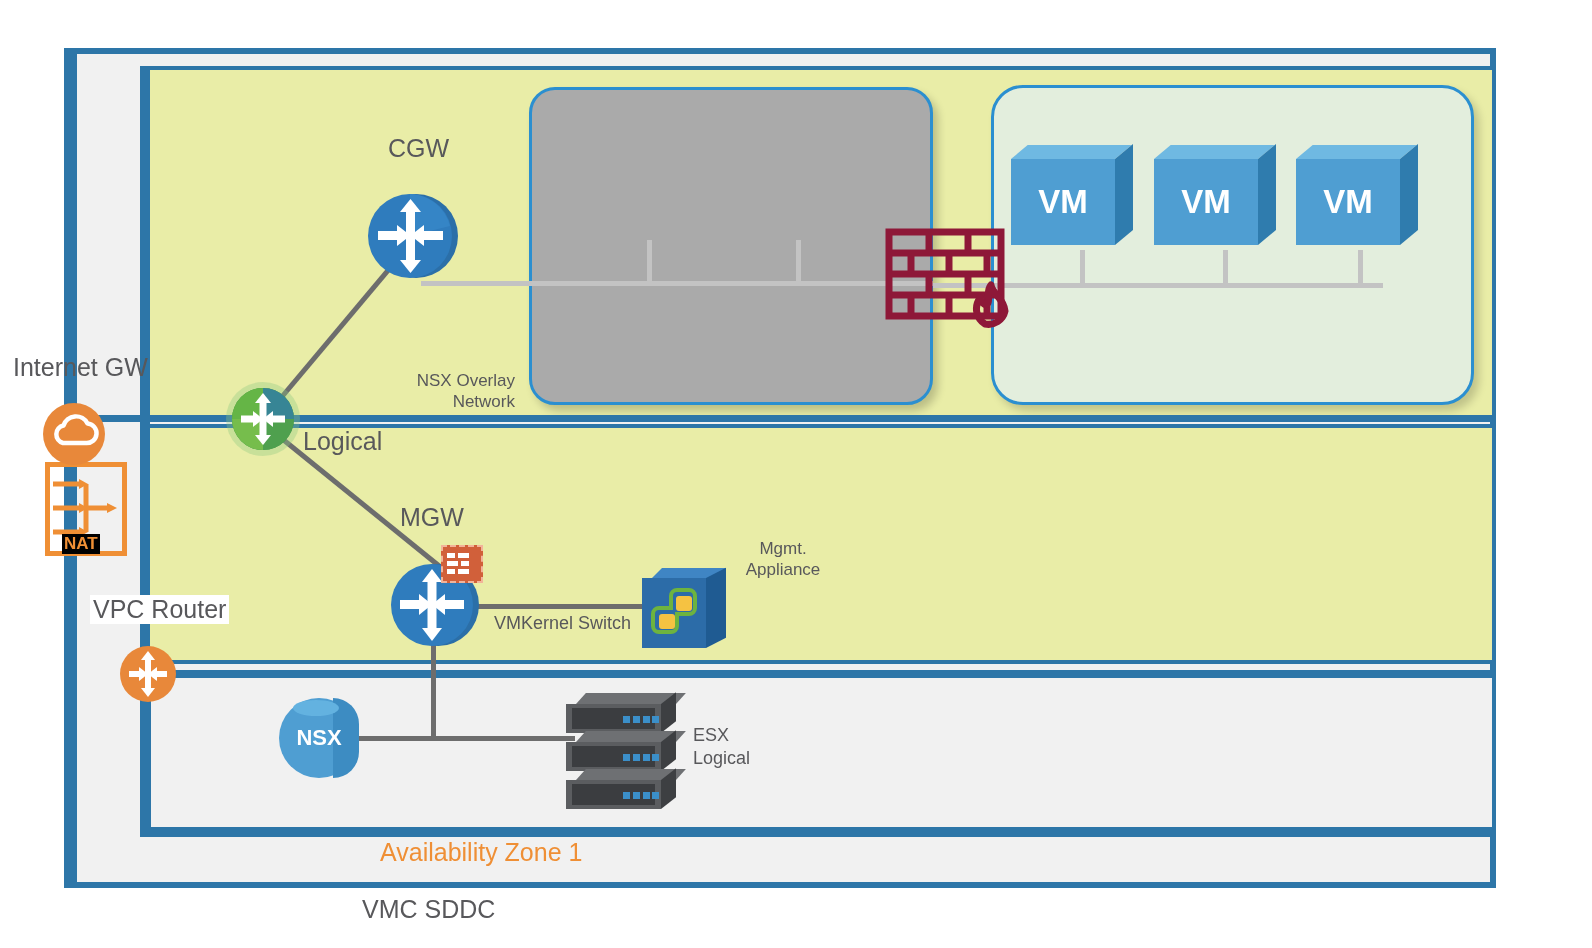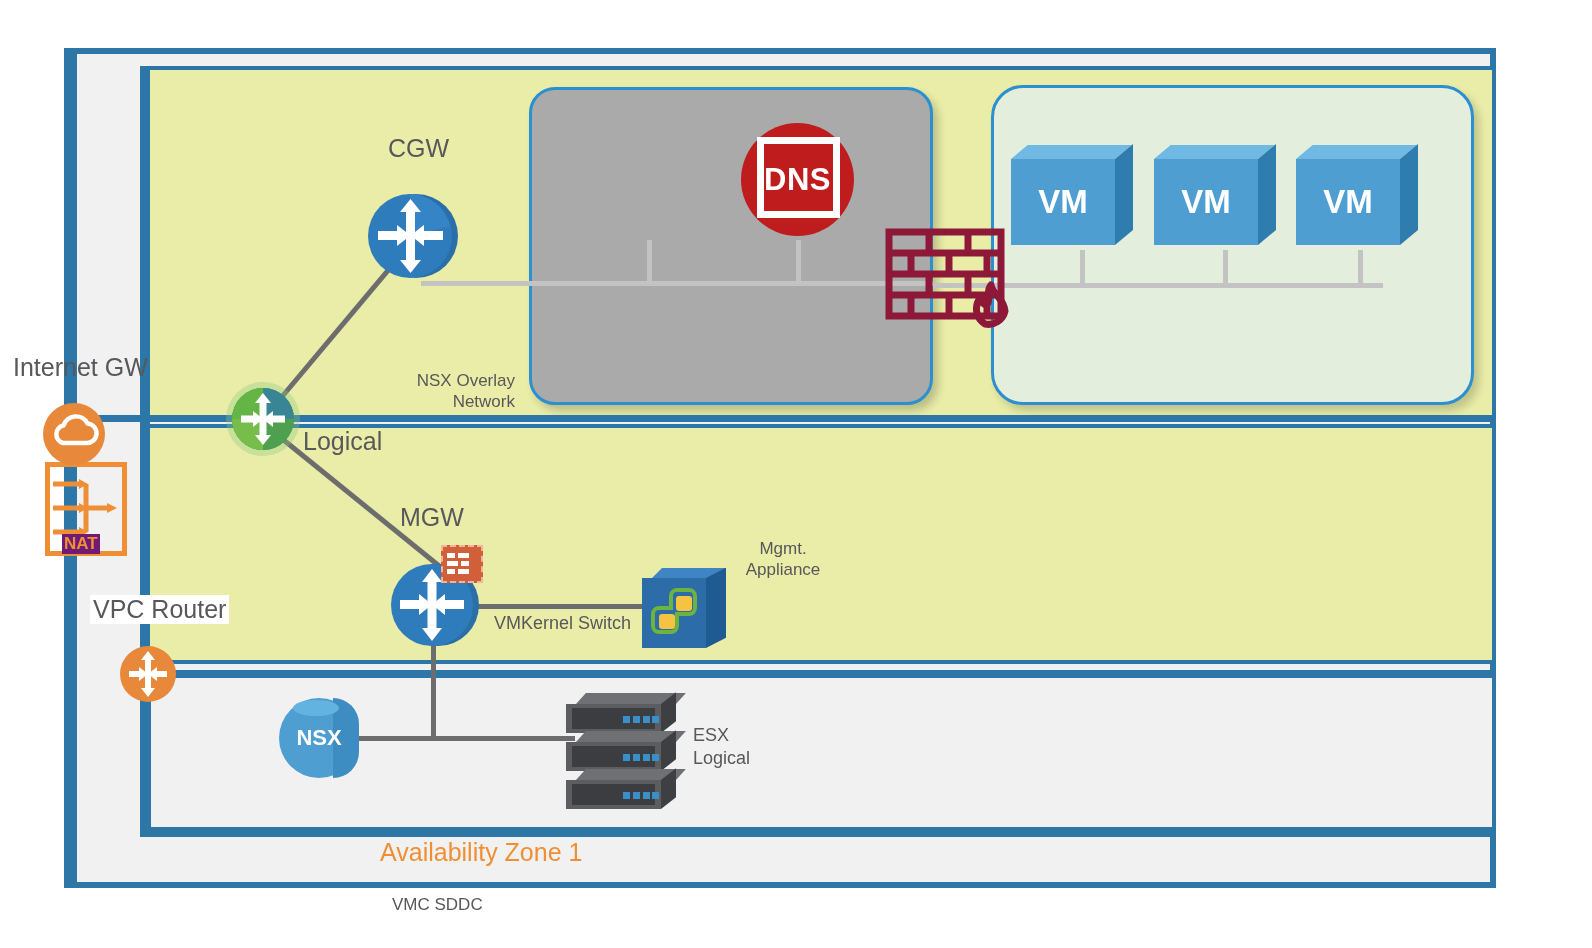--- a/index.html
+++ b/index.html
@@ -30,21 +30,21 @@
   .ln-light{position:absolute;background:#c3c3c3;}
   .ln-blue{position:absolute;background:#2d76a8;}
 
   .diag{position:absolute;transform-origin:0 50%;background:#6d6d6d;height:5px;}
 
   
   .lbl{position:absolute;color:#58585b;font-size:25px;white-space:nowrap;}
   .lbl-sm{position:absolute;color:#58585b;font-size:17px;white-space:nowrap;text-align:center;line-height:1.25;}
   .lbl-boxed{position:absolute;color:#58585b;font-size:25px;white-space:nowrap;background:#ffffff;padding:0 3px;}
   .lbl-az{position:absolute;color:#ef8f35;font-size:25px;white-space:nowrap;}
-  .lbl-sddc{position:absolute;color:#58585b;font-size:17px;white-space:nowrap;margin-left:30px;}
+  .lbl-sddc{position:absolute;color:#58585b;font-size:25px;white-space:nowrap;}
 
   
   .router{position:absolute;border-radius:50%;}
   .router svg{position:absolute;left:0;top:0;}
 
   
   .reddot{position:absolute;width:113px;height:113px;border-radius:50%;background:#bf1d1d;}
   .reddot .sq{position:absolute;left:16px;top:14px;width:83px;height:81px;
       border:7px solid #ffffff;box-sizing:border-box;}
   .reddot .tx{position:absolute;left:0;top:0;width:113px;height:113px;
@@ -160,21 +160,21 @@
       <polyline points="41,22 41,70"></polyline>
       <line x1="41" y1="46" x2="65" y2="46"></line>
     </g>
     <g fill="#ef8f35">
       <polygon points="34,17 43,22 34,27"></polygon>
       <polygon points="34,41 43,46 34,51"></polygon>
       <polygon points="34,65 43,70 34,75"></polygon>
       <polygon points="62,41 72,46 62,51"></polygon>
     </g>
   </svg>
-  <div style="position:absolute;left:62px;top:534px;color:#ef8f35;font-size:17px;font-weight:bold;background:#701a75;padding:0 2px;">NAT</div>
+  <div style="position:absolute;left:62px;top:534px;color:#ef8f35;font-size:17px;font-weight:bold;background:#000000;padding:0 2px;">NAT</div>
 
   <div class="cloudc" style="left:43px;top:403px;">
     <svg width="62" height="62" viewBox="0 0 62 62">
       <path d="M20 40 a9 9 0 0 1 0.5 -17.5 a13 13 0 0 1 24 -2 a9.5 9.5 0 0 1 -1.5 19.5 z" fill="none" stroke="#ffffff" stroke-width="4.5" stroke-linejoin="round"></path>
     </svg>
   </div>
 
   <div class="lbl-boxed" style="left:90px;top:595px;">VPC Router</div>
   <div class="router" style="left:120px;top:646px;width:56px;height:56px;background:#e8883a;">
     <svg width="56" height="56" viewBox="0 0 56 56">
@@ -228,24 +228,20 @@
       </g>
     </svg>
   </div>
 
   <div class="lbl-sm" style="left:405px;top:370px;width:110px;text-align:right;">
     <div>NSX Overlay</div>
     <div>Network</div>
   </div>
 
 
-  <div class="reddot" style="left:741px;top:123px;">
-    <div class="sq"></div>
-    <div class="tx" style="font-size:31px;">DNS</div>
-  </div>
 
   <svg class="fw" style="left:885px;top:228px;" width="130" height="100" viewBox="0 0 130 100">
     <g stroke="#8e1838" stroke-width="7" fill="none">
       <rect x="4" y="4" width="112" height="84"></rect>
       <line x1="4" y1="25" x2="116" y2="25"></line>
       <line x1="4" y1="46" x2="116" y2="46"></line>
       <line x1="4" y1="67" x2="116" y2="67"></line>
       <line x1="44" y1="4" x2="44" y2="25"></line>
       <line x1="83" y1="4" x2="83" y2="25"></line>
       <line x1="26" y1="25" x2="26" y2="46"></line>

